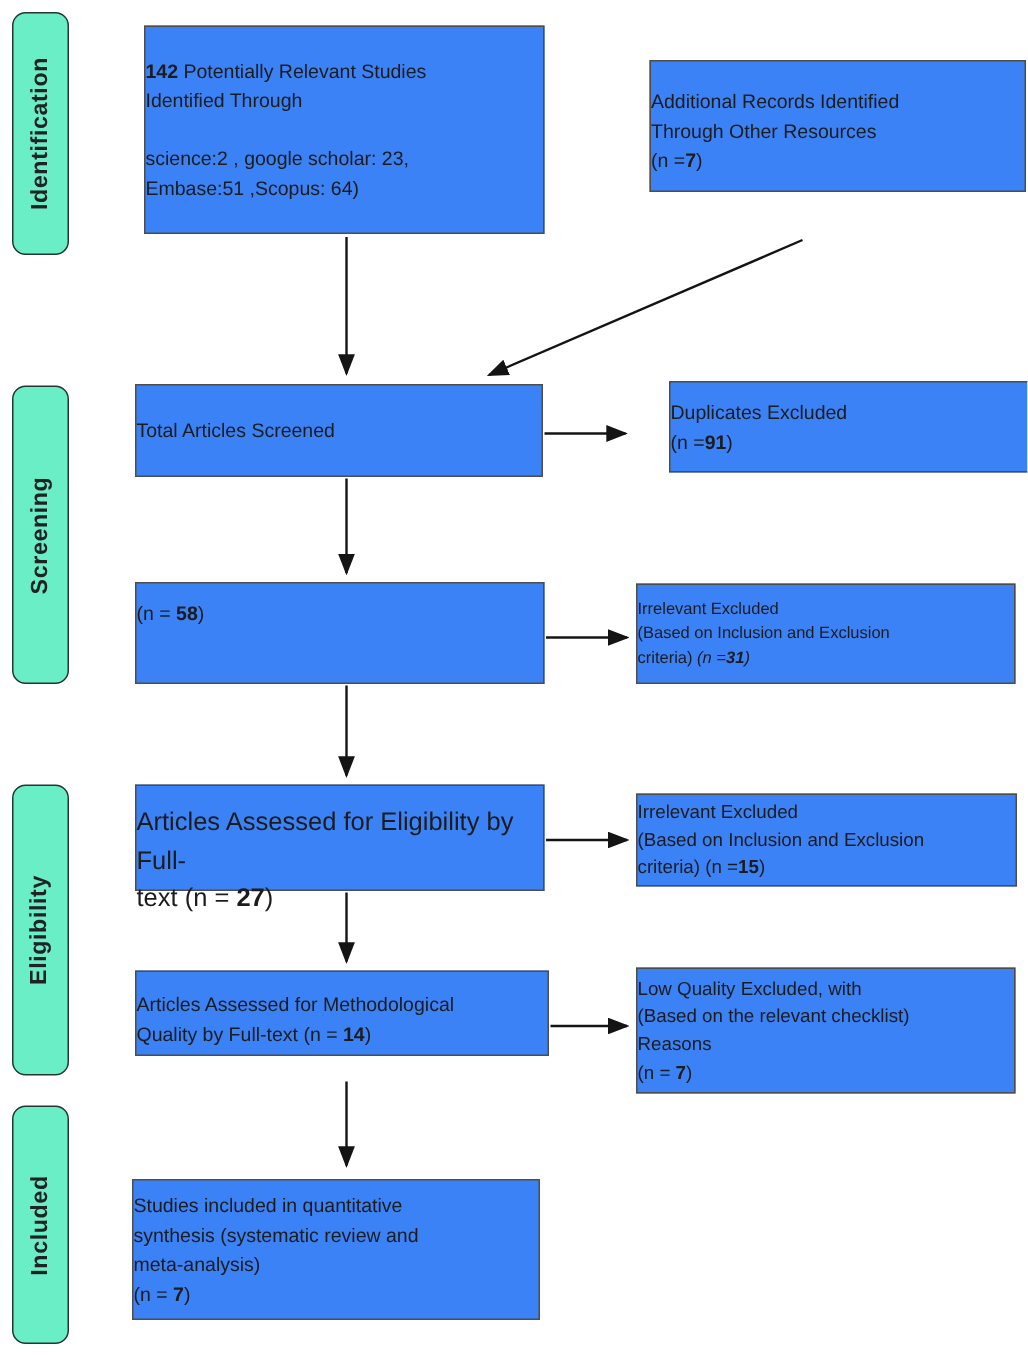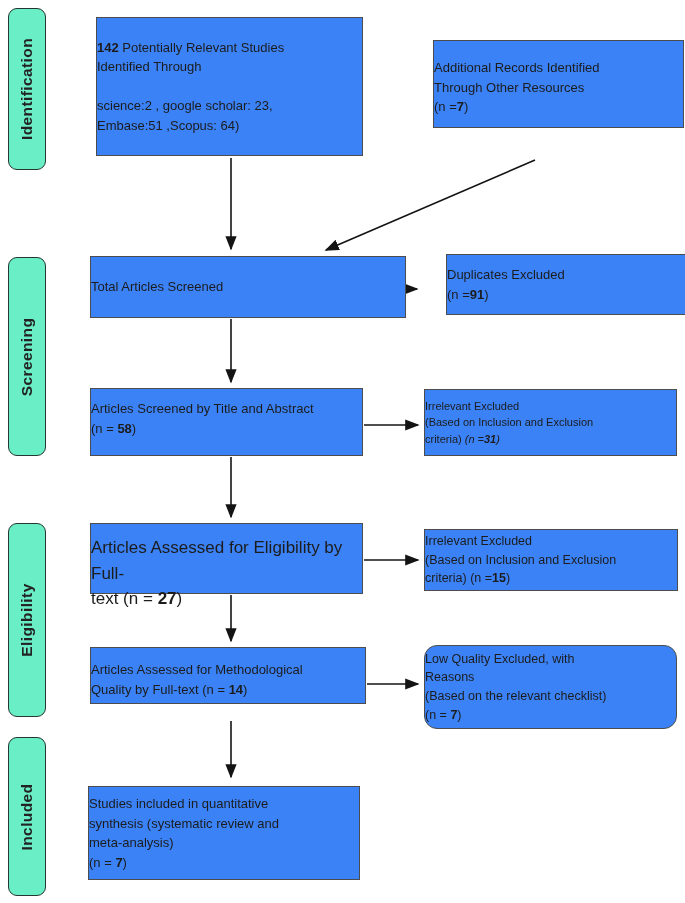--- a/index.html
+++ b/index.html
@@ -79,36 +79,35 @@
   </div>
 
   <div class="box" style="left:403px;top:40px;width:251px;height:88px;padding-top:17px;margin-left:30px;">
     <div class="bt fs13">
         <div class="line"><span>Additional Records Identified</span></div>
         <div class="line"><span>Through Other Resources</span></div>
         <div class="line"><span>(n =</span><span class="bold">7</span><span>)</span></div>
       </div>
   </div>
 
-  <div class="box center" style="left:90px;top:256px;width:316px;height:62px;">
+  <div class="box center" style="left:90px;top:256px;width:272px;height:62px;">
     <div class="bt fs13">
         <div class="line"><span>Total Articles Screened</span></div>
       </div>
   </div>
 
   <div class="box center" style="left:446px;top:254px;width:255px;height:61px;">
     <div class="bt fs13">
         <div class="line"><span>Duplicates Excluded</span></div>
         <div class="line"><span>(n =</span><span class="bold">91</span><span>)</span></div>
       </div>
   </div>
 
   <div class="box" style="left:90px;top:388px;width:273px;height:68px;padding-top:10px;">
     <div class="bt fs13">
-        <div class="line"><span>Articles Screened by Title and Abstract</span></div>
         <div class="line"><span>(n = </span><span class="bold">58</span><span>)</span></div>
       </div>
   </div>
 
   <div class="box center" style="left:424px;top:389px;width:253px;height:67px;">
     <div class="bt fs11">
         <div class="line"><span>Irrelevant Excluded</span></div>
         <div class="line"><span>(Based on Inclusion and Exclusion</span></div>
         <div class="line"><span>criteria)  </span><span class="ital">(n =</span><span class="bold ital">31</span><span class="ital">)</span></div>
       </div>
@@ -129,25 +128,25 @@
       </div>
   </div>
 
   <div class="box" style="left:90px;top:647px;width:276px;height:57px;padding-top:12px;">
     <div class="bt fs13">
         <div class="line"><span>Articles Assessed for Methodological</span></div>
         <div class="line"><span>Quality by Full-text (n = </span><span class="bold">14</span><span>)</span></div>
       </div>
   </div>
 
-  <div class="box center" style="left:424px;top:645px;width:253px;height:84px;border-radius:13px;">
+  <div class="box center" style="left:424px;top:645px;width:253px;height:84px;">
     <div class="bt fs125">
         <div class="line"><span>Low Quality Excluded, with</span></div>
+        <div class="line"><span>(Based on the relevant checklist)</span></div>
         <div class="line"><span>Reasons</span></div>
-        <div class="line"><span>(Based on the relevant checklist)</span></div>
         <div class="line"><span>(n = </span><span class="bold">7</span><span>)</span></div>
       </div>
   </div>
 
   <div class="box center" style="left:88px;top:786px;width:272px;height:94px;">
     <div class="bt fs13">
         <div class="line"><span>Studies included in quantitative</span></div>
         <div class="line"><span>synthesis (systematic review and</span></div>
         <div class="line"><span>meta-analysis)</span></div>
         <div class="line"><span>(n = </span><span class="bold">7</span><span>)</span></div>

